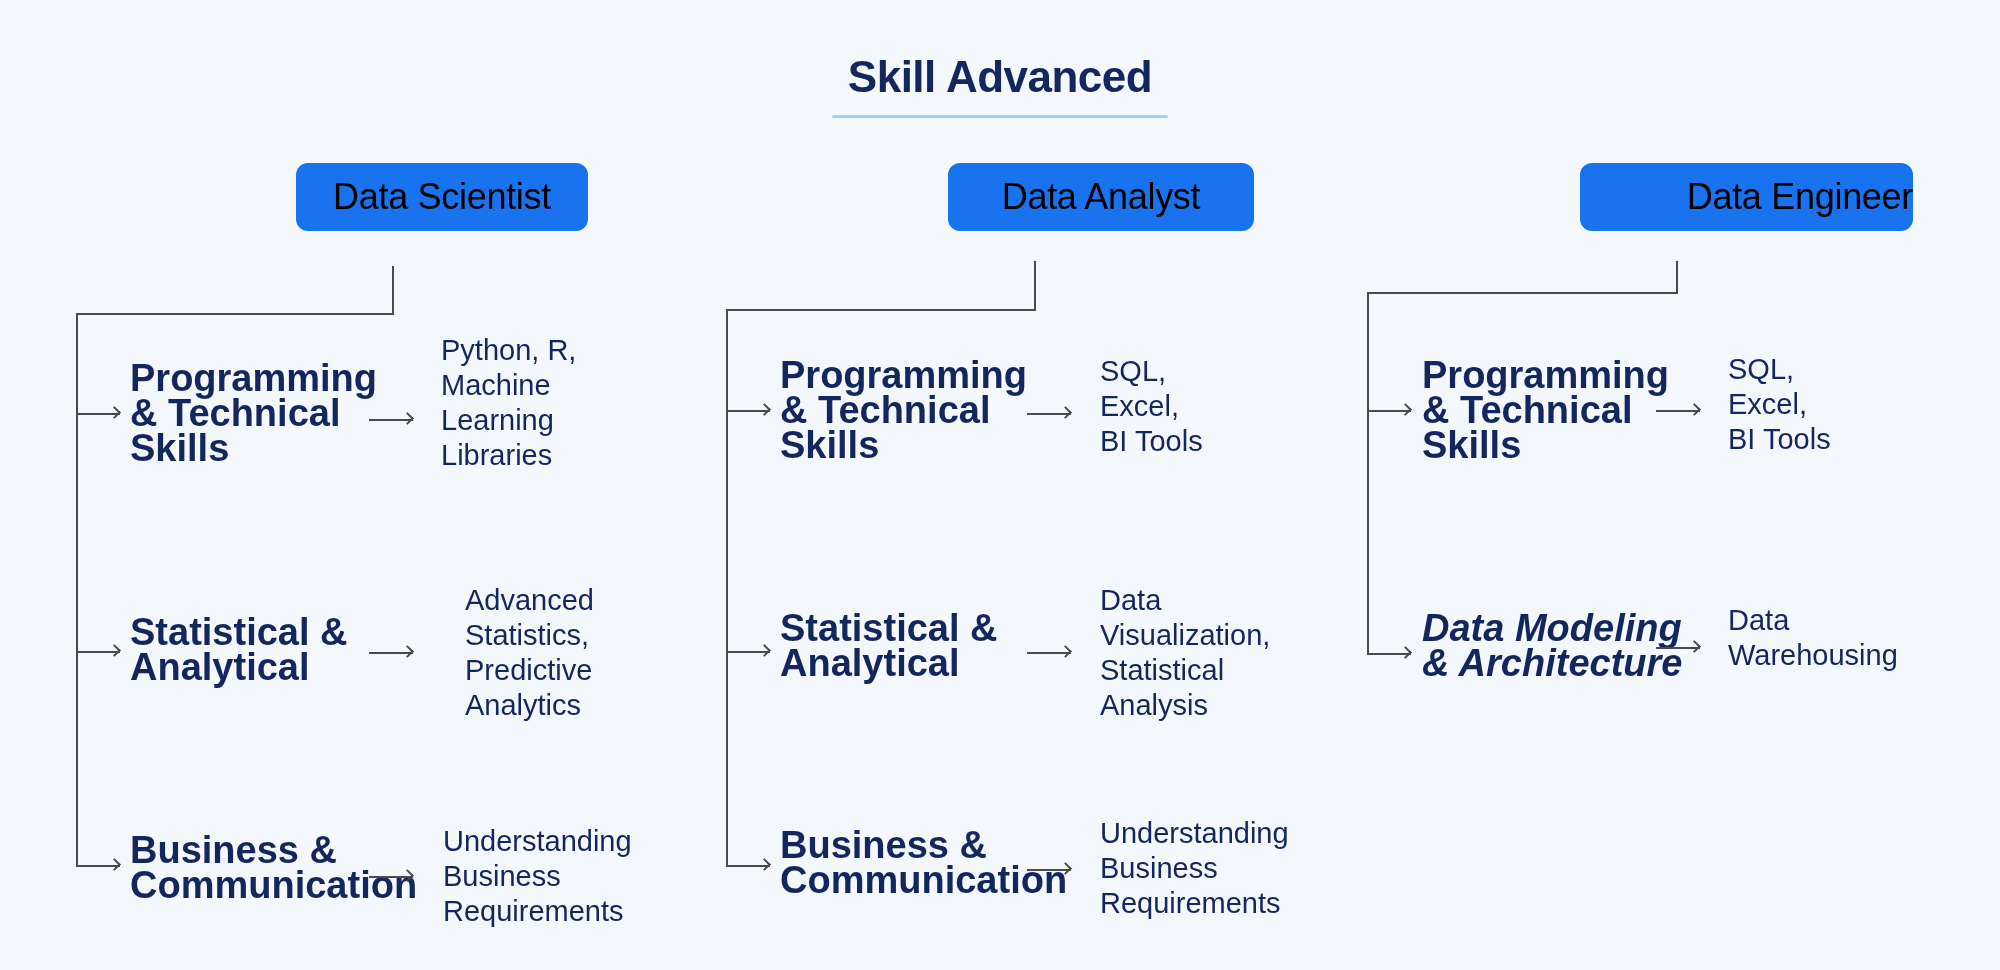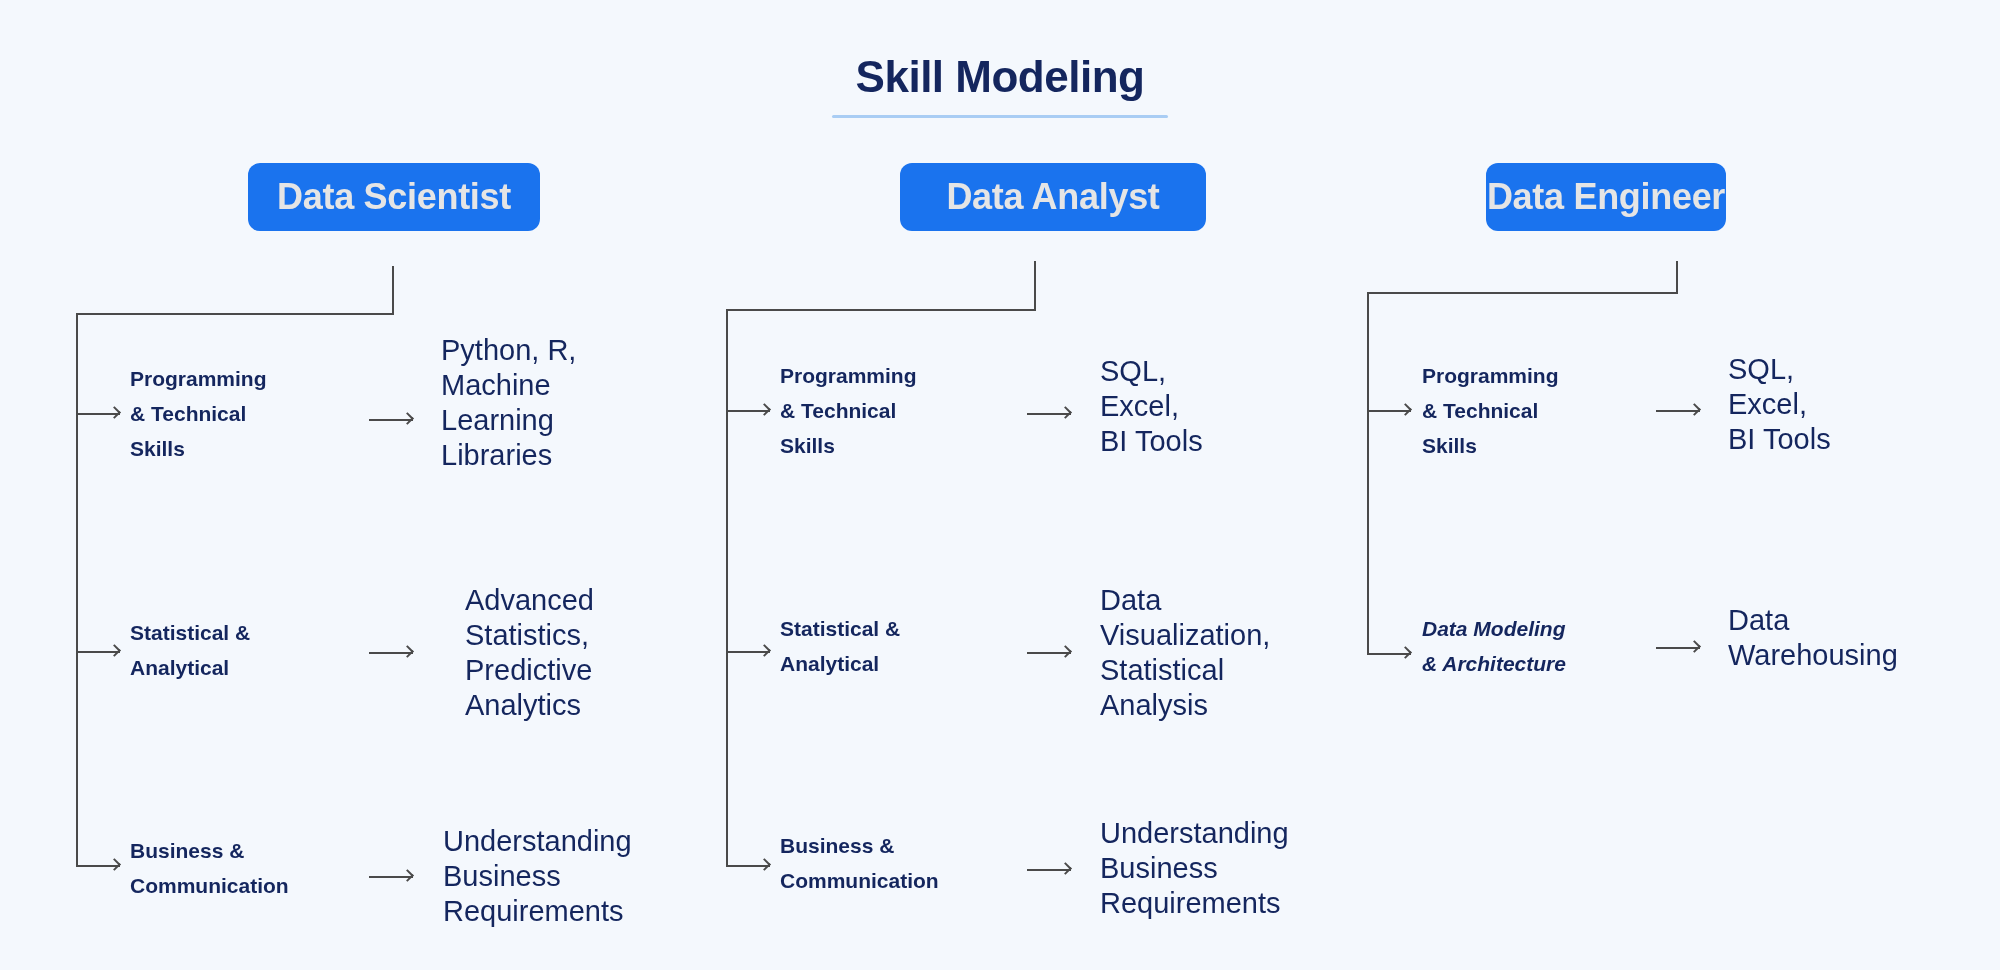--- a/index.html
+++ b/index.html
@@ -13,48 +13,49 @@
       position: absolute; left: 0; width: 2000px; top: 52px;
       text-align: center; font-size: 44px; font-weight: 700; color: #14265e;
       letter-spacing: -0.5px;
     }
     .title-underline {
       position: absolute; left: 832px; top: 115px; width: 336px; height: 3px;
       background: #a9cdf4; border-radius: 2px;
     }
     .role-pill {
       position: absolute; height: 68px; line-height: 68px;
-      background: #1a73ee; color: #e5e5e5; border-radius: 12px;
-      font-size: 36px; font-weight: 700; text-align: center;
+      background: #1a73ee; color: #000000; border-radius: 12px;
+      font-size: 36px; font-weight: 400; text-align: center;
       letter-spacing: -0.3px;
+      margin-left: 48px;
     }
     .line { position: absolute; background: #4a4a4a; }
     .arrow {
       position: absolute; height: 2px; background: #4a4a4a;
     }
     .arrow::after {
       content: ""; position: absolute; right: 0; top: -5px;
       width: 9px; height: 9px;
       border-top: 2px solid #4a4a4a; border-right: 2px solid #4a4a4a;
       transform: rotate(45deg); transform-origin: center;
       box-sizing: border-box; right: 1px;
     }
     .cat {
-      position: absolute; font-size: 21px; font-weight: 700;
+      position: absolute; font-size: 38px; font-weight: 700;
       line-height: 35px; color: #14265e; white-space: pre-line;
     }
     .skill {
       position: absolute; font-size: 29px; font-weight: 400;
       line-height: 35px; color: #14265e; white-space: pre-line;
     }
   </style>
 </head>
 <body>
 
-<div class="title">Skill Modeling</div>
+<div class="title">Skill Advanced</div>
 <div class="title-underline"></div>
 
 <div>
   <div class="role-pill" style="left:248px; top:163px; width:292px;">Data Scientist</div>
   <div class="line" style="left:392px; top:266px; width:2px; height:49px;"></div>
   <div class="line" style="left:76px; top:313px; width:318px; height:2px;"></div>
   <div class="line" style="left:76px; top:313px; width:2px; height:554px;"></div>
 
   <div class="arrow" style="left:76px; top:413px; width:44px;"></div>
   <div class="cat" style="left:130px; top:361px;">Programming
@@ -111,21 +112,21 @@
   <div class="arrow" style="left:726px; top:865px; width:44px;"></div>
   <div class="cat" style="left:780px; top:828px;">Business &amp;
 Communication</div>
   <div class="arrow" style="left:1027px; top:869px; width:44px;"></div>
   <div class="skill" style="left:1100px; top:816px;">Understanding
 Business
 Requirements</div>
 </div>
 
 <div>
-  <div class="role-pill" style="left:1486px; top:163px; width:240px;">Data Engineer</div>
+  <div class="role-pill" style="left:1532px; top:163px; width:333px;text-align:right;">Data Engineer</div>
   <div class="line" style="left:1676px; top:261px; width:2px; height:33px;"></div>
   <div class="line" style="left:1367px; top:292px; width:311px; height:2px;"></div>
   <div class="line" style="left:1367px; top:292px; width:2px; height:363px;"></div>
 
   <div class="arrow" style="left:1367px; top:410px; width:44px;"></div>
   <div class="cat" style="left:1422px; top:358px;">Programming
 &amp; Technical
 Skills</div>
   <div class="arrow" style="left:1656px; top:410px; width:44px;"></div>
   <div class="skill" style="left:1728px; top:352px;">SQL,

